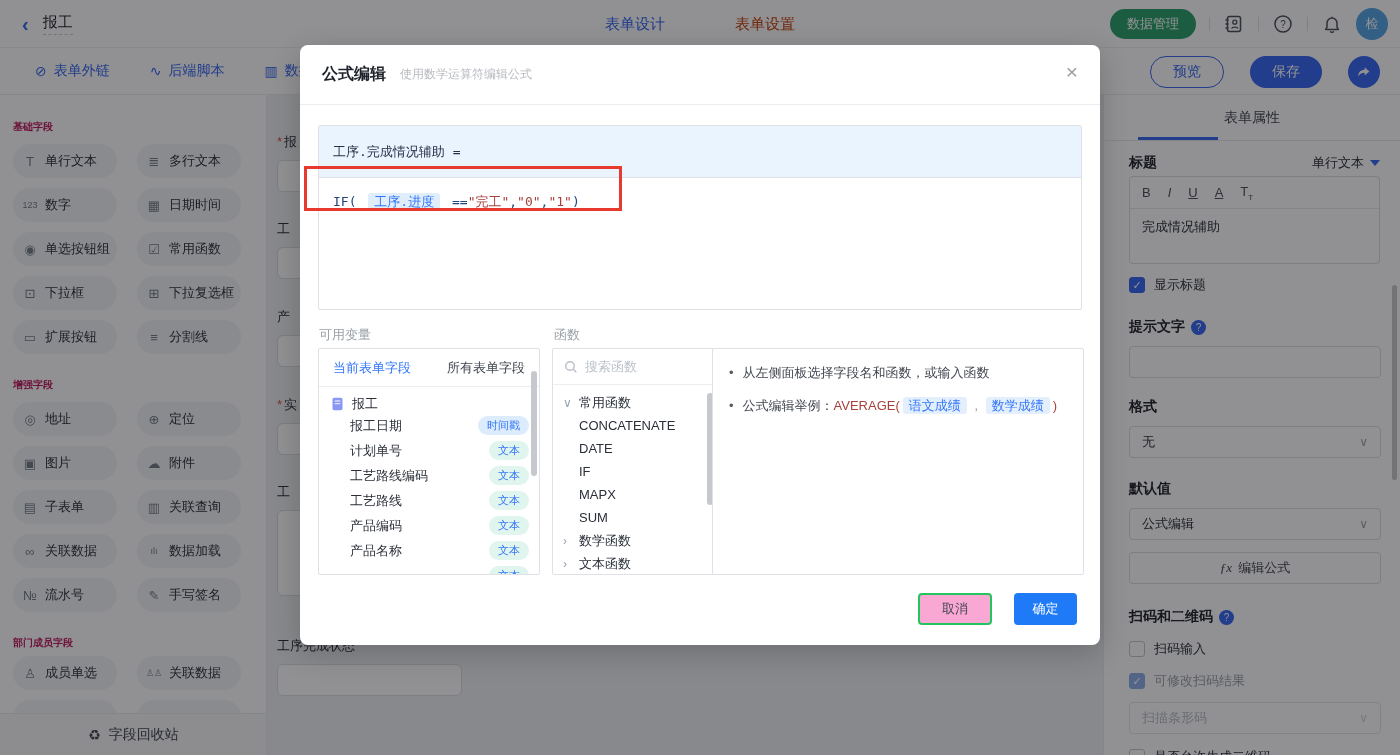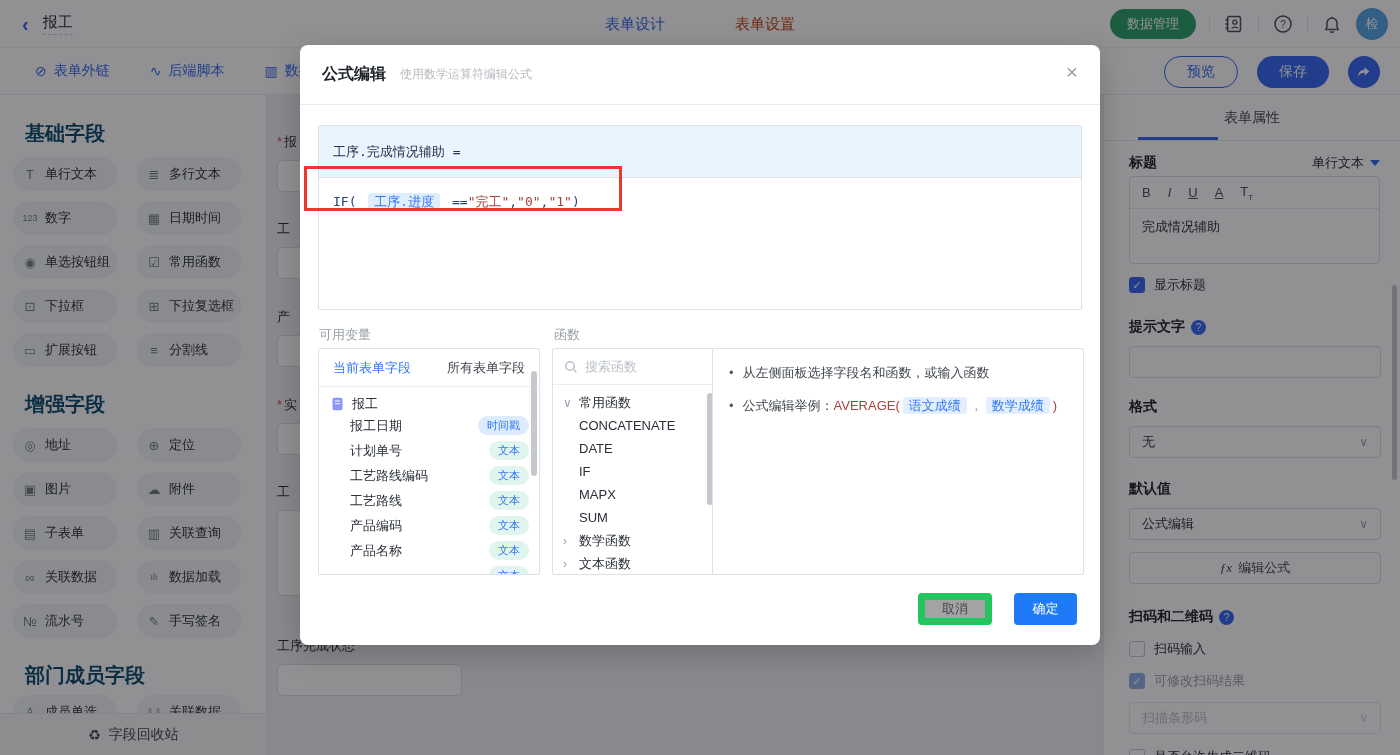--- a/index.html
+++ b/index.html
@@ -22,32 +22,32 @@
   .tb-icon { width:22px; height:22px; display:flex; align-items:center; justify-content:center; cursor:pointer; }
   .avatar { width:32px; height:32px; border-radius:50%; background:#54a4e3; color:#fff; font-size:13px;
     display:flex; align-items:center; justify-content:center; cursor:pointer; }
 
   
   .toolbar { position:absolute; left:0; top:48px; width:1400px; height:47px; background:#fff;
     border-bottom:1px solid #e9ebee; display:flex; align-items:center; }
   .tb-links { display:flex; align-items:center; gap:40px; margin-left:35px; }
   .tb-link { display:flex; align-items:center; gap:7px; color:#3366f0; font-size:14px; cursor:pointer; white-space:nowrap; }
   .tb-link .g { font-size:14px; }
-  .toolbar-right { position:absolute; right:20px; top:0; height:47px; display:flex; align-items:center; gap:19px; }
+  .toolbar-right { position:absolute; right:20px; top:0; height:47px; display:flex; align-items:center; gap:26px; }
   .btn-outline-blue { height:32px; padding:0 22px; border-radius:16px; border:1px solid #3366f0;
     color:#3366f0; background:#fff; font-size:14px; display:flex; align-items:center; cursor:pointer; }
   .btn-blue-pill { height:32px; padding:0 22px; border-radius:16px; background:#3366f0; color:#fff;
     font-size:14px; display:flex; align-items:center; cursor:pointer; }
   .share-circle { width:32px; height:32px; border-radius:50%; background:#3366f0; display:flex;
     align-items:center; justify-content:center; cursor:pointer; }
 
   
   .sidebar { position:absolute; left:0; top:95px; width:267px; height:660px; background:#fff;
     border-right:1px solid #e9ebee; padding:25px 13px 0 13px; overflow:hidden; }
-  .sec-title { font-size:20px; font-weight:bold; color:#0c4a6e;margin-left:12px; }
+  .sec-title { font-size:10px; font-weight:bold; color:#be185d; }
   .sec-grid { display:grid; grid-template-columns:104px 104px; column-gap:20px; row-gap:10px; margin-top:10px; }
   .f-item { height:34px; border-radius:17px; background:#f3f5f7; display:flex; align-items:center;
     padding:0 9px; gap:7px; font-size:13px; color:#2b2f36; cursor:pointer; white-space:nowrap; overflow:hidden; }
   .f-item .g { color:#747b86; font-size:13px; width:16px; flex:0 0 16px; text-align:center; }
   .f-item .g.sm { font-size:9px; letter-spacing:0; }
   .recycle { position:absolute; left:0; bottom:0; width:267px; height:42px; background:#f7f8fa;
     border-top:1px solid #e8eaeb; display:flex; align-items:center; justify-content:center; gap:8px;
     font-size:14px; color:#3f444d; cursor:pointer; z-index:2; }
 
   
@@ -133,21 +133,21 @@
   .fn-group { display:flex; align-items:center; gap:6px; height:23px; padding:0 10px; font-size:13px;
     color:#2a2f38; cursor:pointer; }
   .fn-group .ar { color:#98a2b3; font-size:12px; width:10px; }
   .fn-item { height:23px; padding:0 10px 0 26px; font-size:13px; color:#2a2f38; display:flex; align-items:center; cursor:pointer; }
   .help-panel { padding:14px 16px; }
   .tip { display:flex; gap:9px; font-size:13px; color:#41464f; margin-bottom:13px; line-height:20px; }
   .tip .b { color:#555a63; }
   .tip-chip { color:#3377f7; background:#e4effd; padding:1px 6px; border-radius:3px; margin:0 3px; }
   .tip-fn { color:#a6413c; }
   .modal-footer { position:absolute; right:23px; top:548px; display:flex; gap:22px; }
-  .btn-cancel { width:74px; height:32px; border:7px solid #22c55e; border-radius:4px; background:#a3a3a3;
+  .btn-cancel { width:74px; height:32px; border:2px solid #22c55e; border-radius:4px; background:#f9a8d4;
     font-size:13px; color:#41464f; display:flex; align-items:center; justify-content:center; cursor:pointer; }
   .btn-ok { width:63px; height:32px; border-radius:4px; background:#1f7af8; color:#fff; font-size:13px;
     display:flex; align-items:center; justify-content:center; cursor:pointer; }
 </style>
 </head>
 <body>
 
 <header class="topbar">
   <span class="back">‹</span>
   <span class="doc-title">报工</span>

